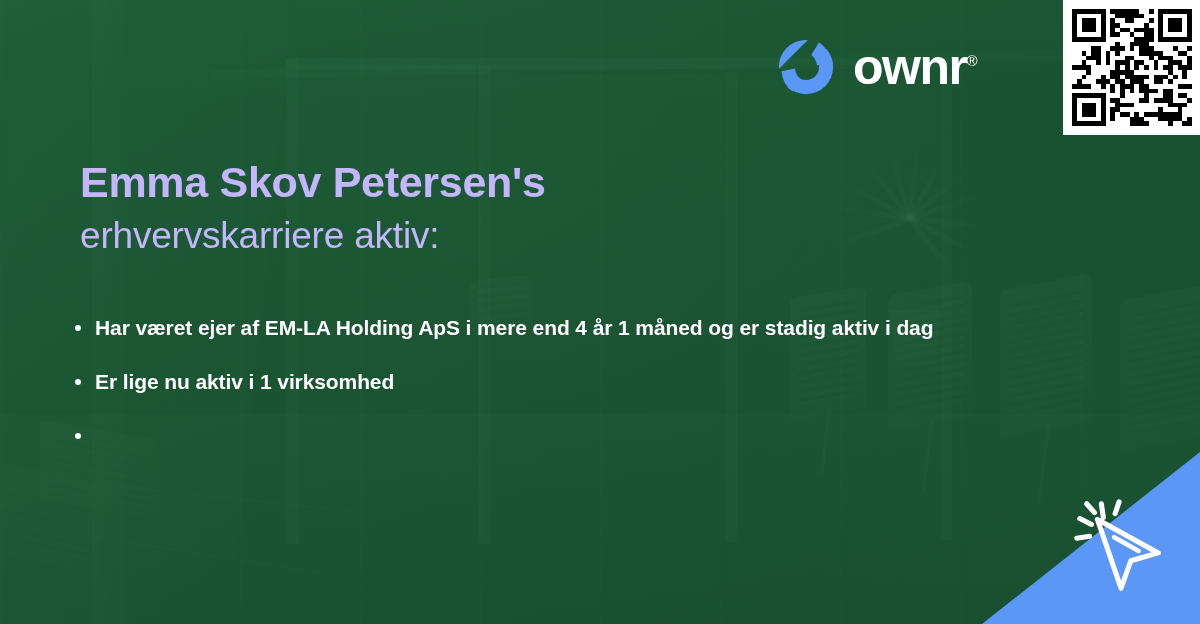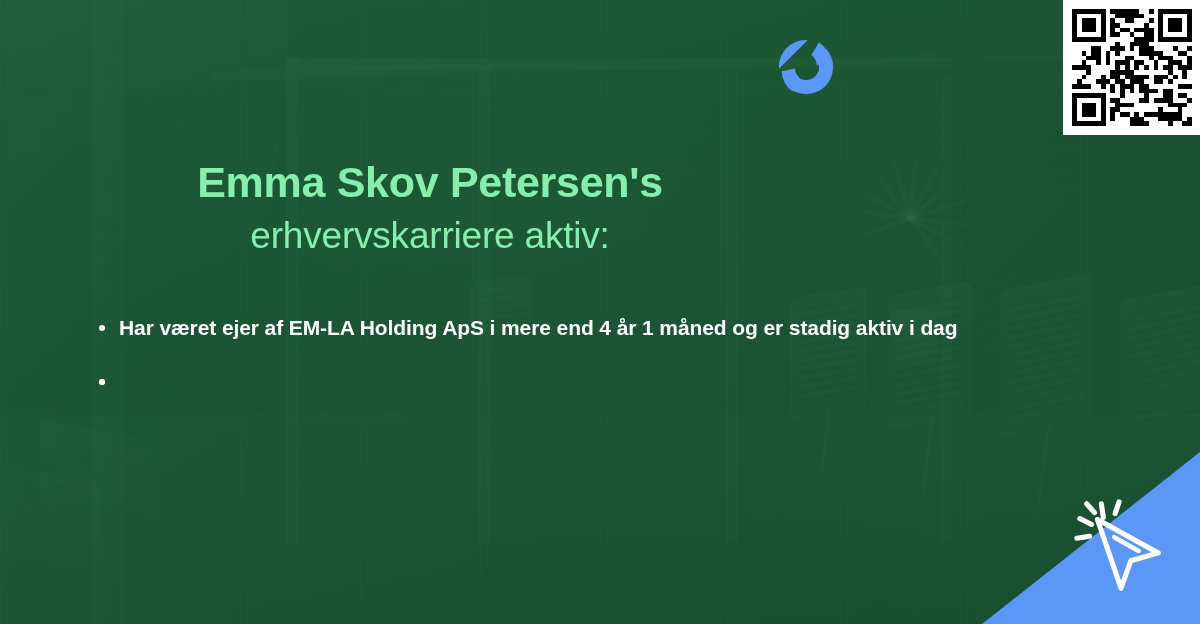--- a/index.html
+++ b/index.html
@@ -141,40 +141,39 @@
     grid-template-columns:repeat(25,1fr);
     grid-template-rows:repeat(25,1fr);
   }
   .qr-grid i{ display:block; background:#000; }
 
   
   .content{ position:absolute; left:0; top:0; width:1200px; height:624px; z-index:7; }
 
   .title{
     position:absolute; left:80px; top:158px;
-    color:#86efac;
+    color:#c4b5fd;
     width:700px;
-    text-align:center;
   }
   .title-line1{
     font-size:43px;
     font-weight:bold;
     line-height:1.16;
     letter-spacing:-.3px;
   }
   .title-line2{
     font-size:37px;
     font-weight:normal;
     line-height:1.22;
     letter-spacing:-.2px;
     margin-top:5px;
   }
 
   .bullets{
-    position:absolute; left:96px; top:312px;
+    position:absolute; left:72px; top:312px;
     width:900px;
     list-style:none;
   }
   .bullet{
     position:relative;
     color:#ffffff;
     font-size:21px;
     font-weight:bold;
     line-height:1.52;
     padding-left:23px;
@@ -268,20 +267,21 @@
             <circle cx="32" cy="32" r="28" fill="#fff"></circle>
             <circle cx="32" cy="32" r="13.5" fill="#000"></circle>
             <path d="M-6 44 L44 -6 L58 8 L8 58 Z" fill="#000"></path>
           </mask>
         </defs>
         <rect x="0" y="0" width="64" height="64" fill="#5b97f7" mask="url(#ringMask)"></rect>
         <path d="M45.5 6.5 A28 28 0 0 1 57.2 27.5 L43.2 30.2 A14 14 0 0 0 37.4 19.6 Z" fill="#5b97f7"></path>
         <path d="M18.3 57.3 A28 28 0 0 1 6.7 36.3 L20.7 33.6 A14 14 0 0 0 26.5 44.2 Z" fill="#5b97f7"></path>
       </svg>
     </span>
+    <span class="logo-word"><span>ownr</span><span class="logo-reg">®</span></span>
   </div>
 
   <div class="qr-panel">
     <div class="qr-grid" id="qr">
         <i style="grid-area: 1 / 1;"></i>
         <i style="grid-area: 1 / 2;"></i>
         <i style="grid-area: 1 / 3;"></i>
         <i style="grid-area: 1 / 4;"></i>
         <i style="grid-area: 1 / 5;"></i>
         <i style="grid-area: 1 / 6;"></i>
@@ -598,21 +598,21 @@
 
   <div class="content">
 
     <div class="title">
       <div class="title-line1">Emma Skov Petersen's</div>
       <div class="title-line2">erhvervskarriere aktiv:</div>
     </div>
 
     <ul class="bullets" id="bullets">
         <li class="bullet"><span class="dot"></span><span>Har været ejer af EM-LA Holding ApS i mere end 4 år 1 måned og er stadig aktiv i dag</span></li>
-        <li class="bullet"><span class="dot"></span></li>
+        <li class="bullet"><span class="dot"></span><span>Er lige nu aktiv i 1 virksomhed</span></li>
         <li class="bullet"><span class="dot"></span></li>
       </ul>
 
   </div>
 
   <div class="corner"></div>
   <span class="cursor">
     <svg viewBox="0 0 110 110" width="108" height="108" aria-hidden="true">
       <g fill="none" stroke="#ffffff" stroke-width="5.2" stroke-linecap="round" stroke-linejoin="round">
         <path d="M30 26 L92 60 L64 68 L54 96 Z"></path>

